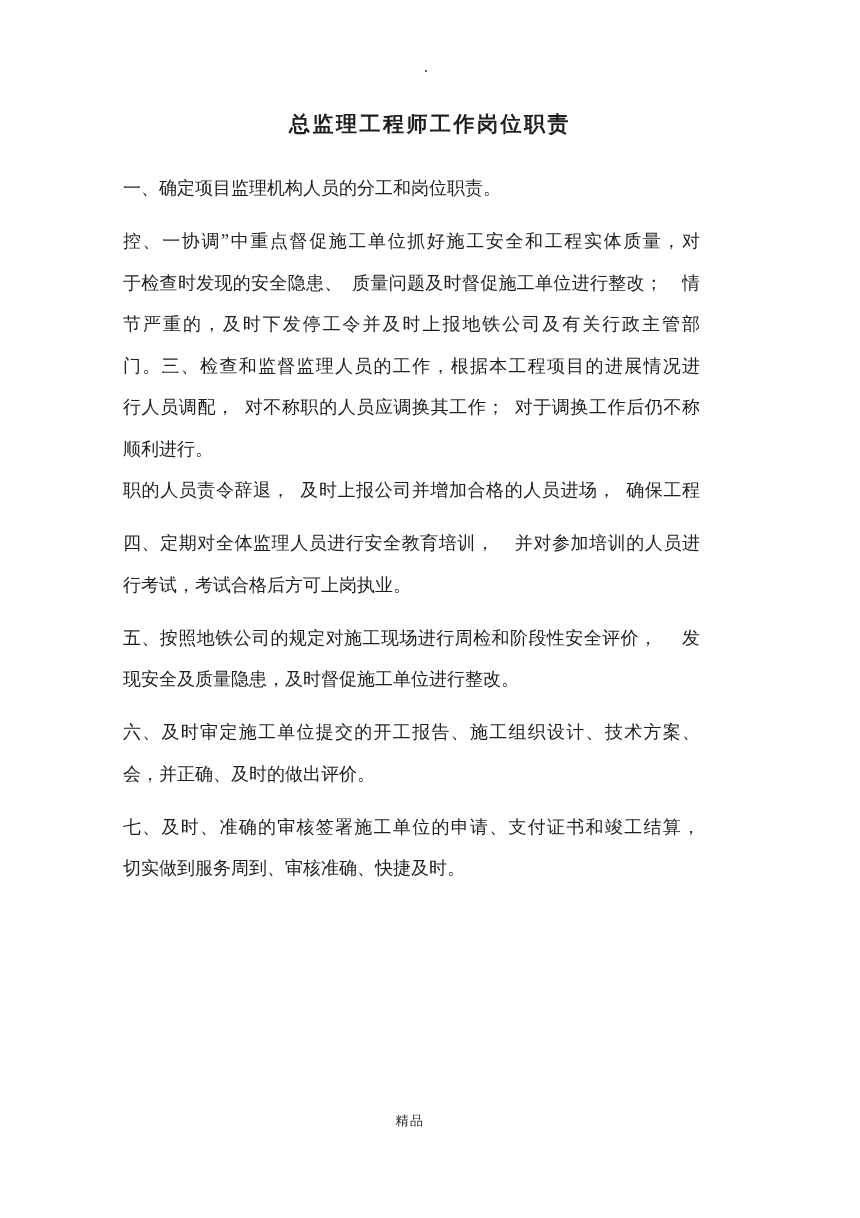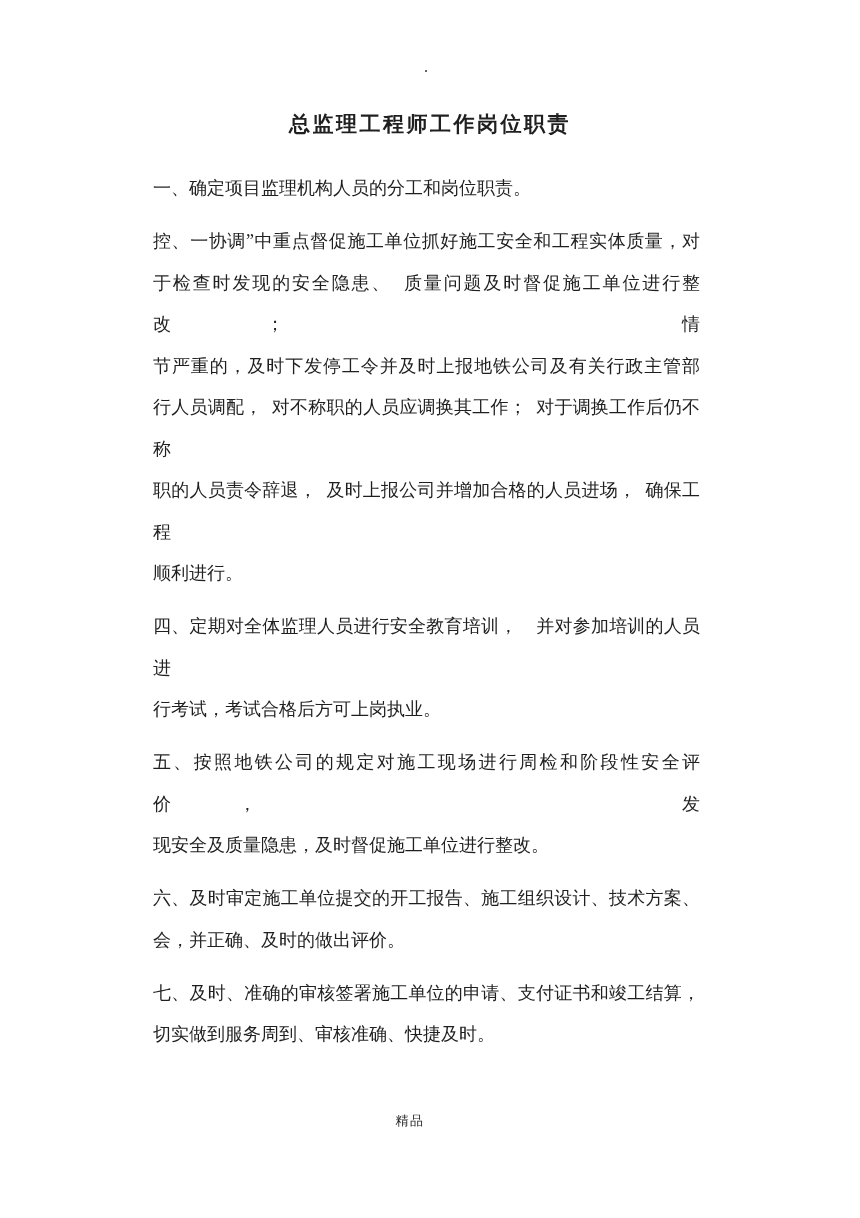--- a/index.html
+++ b/index.html
@@ -42,21 +42,20 @@
   .doc-body p {
     margin: 0 0 11.5px 0;
     padding: 0;
   }
   .line {
     display: block;
     text-align: justify;
     text-align-last: left;
     text-justify: inter-character;
     white-space: normal;
-    margin-left: 30px;
   }
   .line.jl {
     text-align-last: justify;
   }
   .page-footer {
     position: absolute;
     left: 0;
     top: 1112px;
     width: 820px;
     text-align: center;
@@ -77,23 +76,24 @@
   <div class="doc-body">
 
     <p>
       <span class="line">一、确定项目监理机构人员的分工和岗位职责。</span>
     </p>
 
     <p>
       <span class="line jl">控、一协调”中重点督促施工单位抓好施工安全和工程实体质量，对</span>
       <span class="line jl">于检查时发现的安全隐患、&nbsp;&nbsp;质量问题及时督促施工单位进行整改；&nbsp;&nbsp;&nbsp;&nbsp;情</span>
       <span class="line jl">节严重的，及时下发停工令并及时上报地铁公司及有关行政主管部</span>
+      <span class="line jl">门。三、检查和监督监理人员的工作，根据本工程项目的进展情况进</span>
       <span class="line jl">行人员调配，&nbsp;&nbsp;对不称职的人员应调换其工作；&nbsp;&nbsp;对于调换工作后仍不称</span>
+      <span class="line">顺利进行。</span>
       <span class="line jl">职的人员责令辞退，&nbsp;&nbsp;及时上报公司并增加合格的人员进场，&nbsp;&nbsp;确保工程</span>
-      <span class="line">顺利进行。</span>
     </p>
 
     <p>
       <span class="line jl">四、定期对全体监理人员进行安全教育培训，&nbsp;&nbsp;&nbsp;&nbsp;并对参加培训的人员进</span>
       <span class="line">行考试，考试合格后方可上岗执业。</span>
     </p>
 
     <p>
       <span class="line jl">五、按照地铁公司的规定对施工现场进行周检和阶段性安全评价，&nbsp;&nbsp;&nbsp;&nbsp;&nbsp;发</span>
       <span class="line">现安全及质量隐患，及时督促施工单位进行整改。</span>

